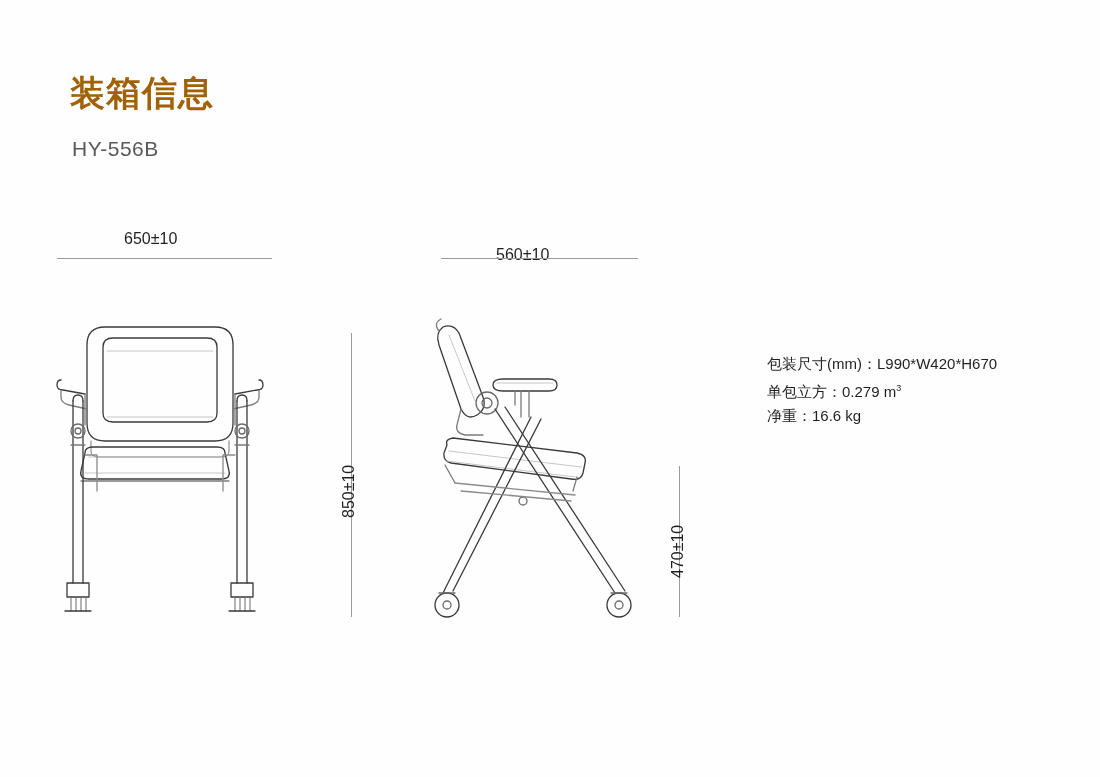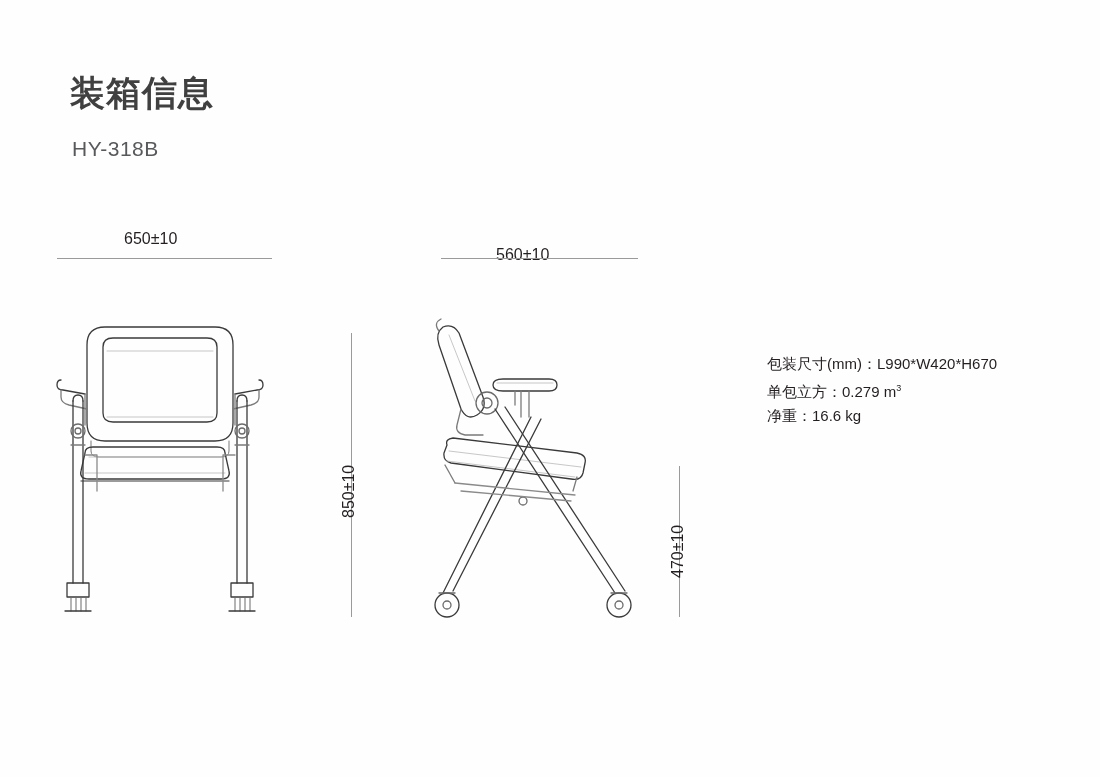--- a/index.html
+++ b/index.html
@@ -22,21 +22,21 @@
   }
 
   
   .title {
     position: absolute;
     left: 70px;
     top: 72px;
     font-size: 35px;
     font-weight: bold;
     letter-spacing: 1px;
-    color: #404040;
+    color: #a16207;
     line-height: 1.2;
   }
   .subtitle {
     position: absolute;
     left: 72px;
     top: 137px;
     font-size: 21px;
     color: #58595b;
     letter-spacing: 0.5px;
   }
@@ -85,21 +85,21 @@
     position: absolute;
   }
   svg { display: block; }
 </style>
 </head>
 <body>
 
 <div class="page">
 
   <div class="title">装箱信息</div>
-  <div class="subtitle">HY-318B</div>
+  <div class="subtitle">HY-556B</div>
 
   <div class="dim-label" style="left:124px; top:230px;text-align:center;">650±10</div>
   <div class="dim-line-h" style="left:57px; top:258px; width:215px;"></div>
 
   <div class="dim-label" style="left:496px; top:246px;">560±10</div>
   <div class="dim-line-h" style="left:441px; top:258px; width:197px;"></div>
 
   <div class="dim-line-v" style="left:351px; top:333px; height:284px;"></div>
   <div class="dim-label-v" style="left:340px; top:518px;">850±10</div>
 

